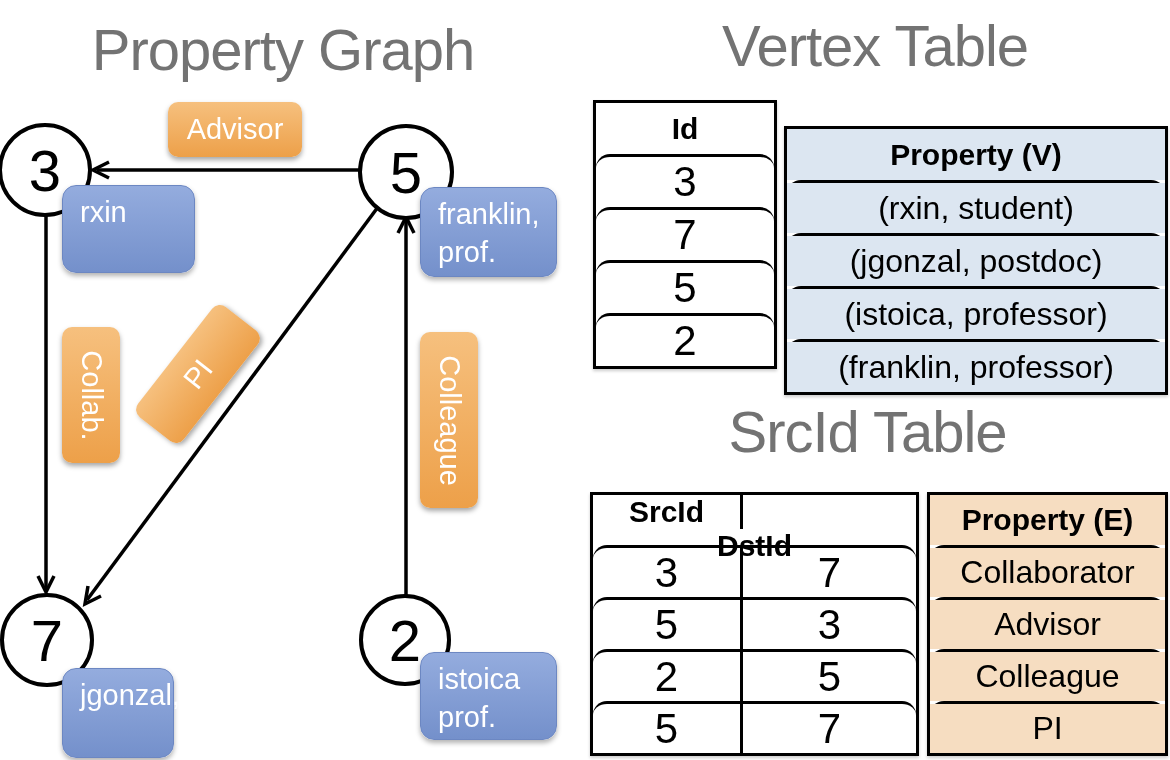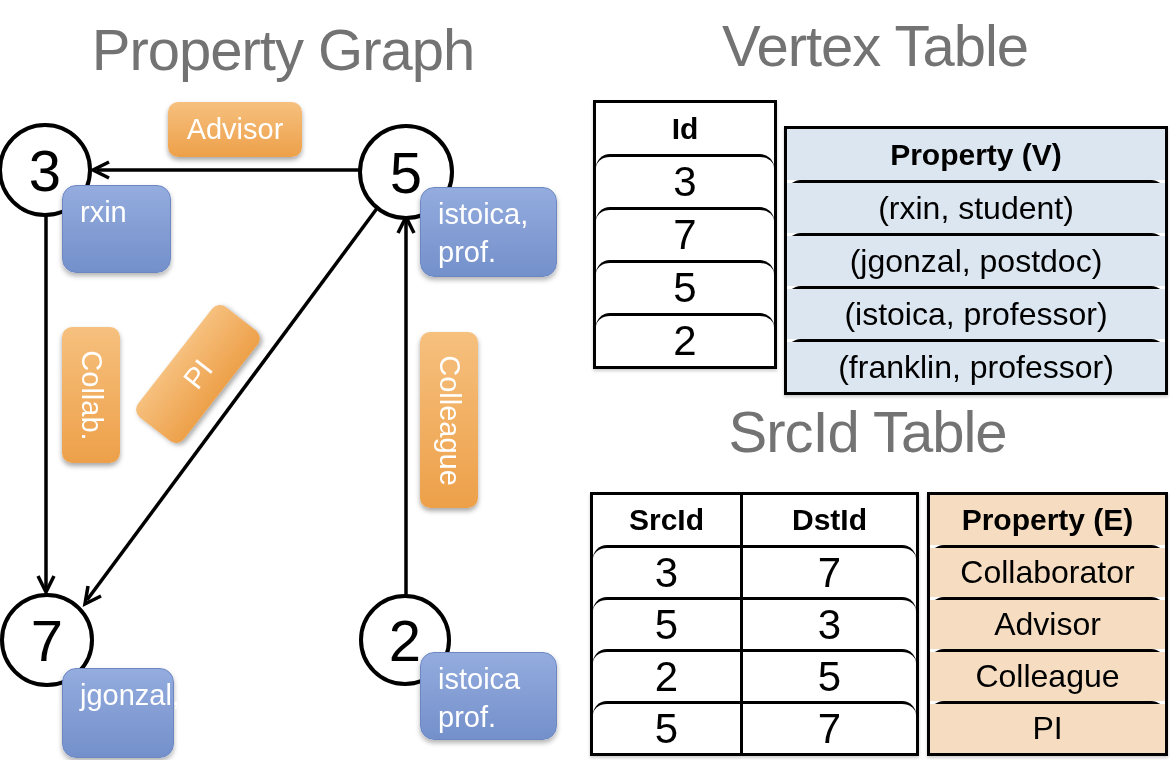--- a/index.html
+++ b/index.html
@@ -29,21 +29,21 @@
   #pill-pi{left:128px;top:345px;width:140px;height:58px;transform:rotate(-52deg);}
   #pill-colleague{left:420px;top:332px;width:58px;height:176px;}
   .pill .vtext{transform:rotate(90deg);white-space:nowrap;}
 
   
   .card{position:absolute;box-sizing:border-box;border-radius:14px;
     background:linear-gradient(180deg,var(--blue-top) 0%,var(--blue-bottom) 100%);
     border:1px solid var(--blue-border);
     box-shadow:0 3px 5px rgba(0,0,0,.3);
     color:#fff;font-size:29px;line-height:38px;padding:7px 0 0 17px;}
-  #card-rxin{left:62px;top:185px;width:109px;height:88px;}
+  #card-rxin{left:62px;top:185px;width:133px;height:88px;}
   #card-franklin{left:420px;top:187px;width:137px;height:90px;}
   #card-jgonzal{left:62px;top:668px;width:112px;height:90px;}
   #card-istoica{left:420px;top:652px;width:137px;height:88px;}
 
   
   .tbl{position:absolute;border:3px solid #000;background:#fff;box-shadow:0 2px 3px rgba(0,0,0,.2);}
   .trow{display:flex;height:50px;border-top:3px solid #000;border-radius:14px;}
   .trow.first{border-top:none;height:51px;}
   .tcell{display:flex;align-items:center;justify-content:center;flex:1;}
   .hdr{font-weight:bold;font-size:30px;}
@@ -51,21 +51,21 @@
   .prop{font-size:32px;}
   .split{width:147px;flex:none;border-right:3px solid #000;}
   .bluefill{background:var(--vertex-fill);}
   .peachfill{background:var(--edge-fill);}
 
   #vt-id{left:593px;top:100px;width:178px;}
   #vt-prop{left:784px;top:100px;width:378px;margin-top:26px;}
   #et-ids{left:590px;top:492px;width:323px;}
   #et-prop{left:927px;top:492px;width:235px;}
   #et-ids .trow,#et-prop .trow{height:49px;}
-  #et-ids .trow.first,#et-prop .trow.first{height:50px;}
+  #et-ids .trow.first,#et-prop .trow.first{height:50px;flex-direction:column;}
 </style>
 </head>
 <body>
 
 <div id="stage">
 
   <div class="big-title" id="graph-title">Property Graph</div>
   <div class="big-title" id="vertex-title">Vertex Table</div>
   <div class="big-title" id="edge-title">SrcId Table</div>
 
@@ -104,21 +104,21 @@
     <span>PI</span>
   </div>
   <div class="pill" id="pill-colleague">
     <span class="vtext">Colleague</span>
   </div>
 
   <div class="card" id="card-rxin">
     <div>rxin</div>
   </div>
   <div class="card" id="card-franklin">
-    <div>istoica,</div>
+    <div>franklin,</div>
     <div>prof.</div>
   </div>
   <div class="card" id="card-jgonzal">
     <div>jgonzal,</div>
   </div>
   <div class="card" id="card-istoica">
     <div>istoica</div>
     <div>prof.</div>
   </div>
 

